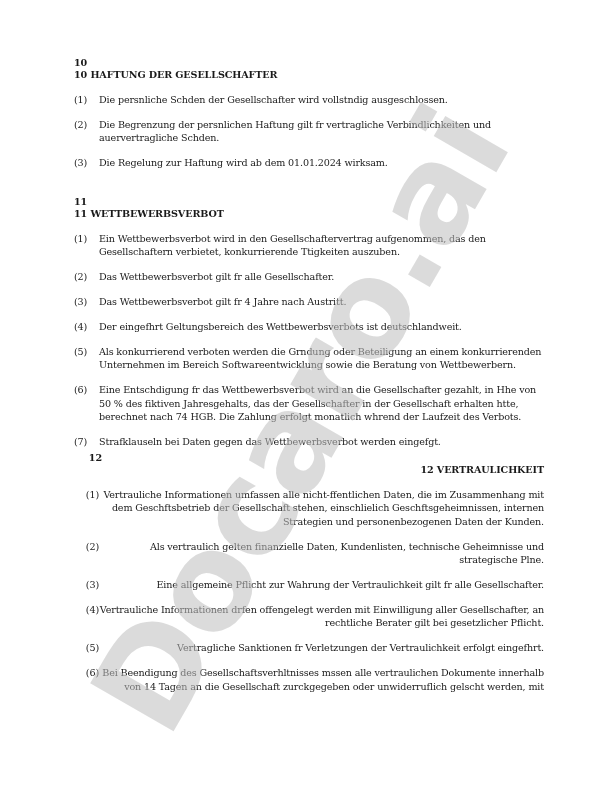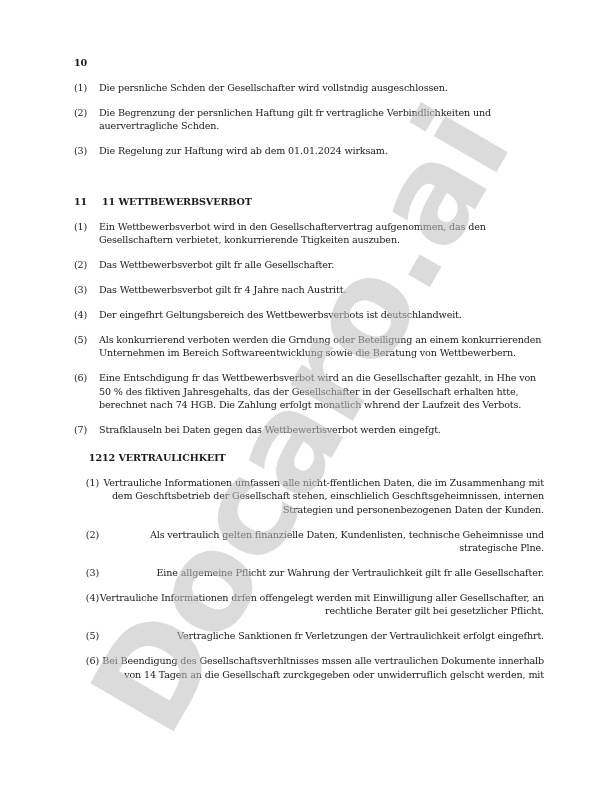--- a/index.html
+++ b/index.html
@@ -1,37 +1,38 @@
 <!DOCTYPE html>
 <html><head>
 <meta charset="utf-8">
 <style>
   html, body { margin: 0; padding: 0; background: #ffffff; }
   body { width: 612px; height: 792px; position: relative; overflow: hidden;
          font-family: "DejaVu Serif", "Liberation Serif", serif; color: #1a1a1a; }
   .page { position: absolute; left: 0; top: 0; width: 612px; height: 792px; }
   .section { position: absolute; left: 74px; width: 470px; }
-  .heading { display: flex; font-weight: bold; font-size: 9.6px; line-height: 12px; letter-spacing: -0.1px; }
+  .heading { display: flex; font-weight: bold; font-size: 9.6px; line-height: 12px; letter-spacing: -0.1px; flex-direction: column; }
   .heading .num { width: 28px; }
   .item { display: flex; font-size: 9.6px; line-height: 13.4px; margin-top: 11.5px; letter-spacing: -0.15px; }
   .item .marker { width: 25px; flex: none; }
   .item .text { flex: 1; }
   .heading + .item { margin-top: 12px; }
   .watermark { position: absolute; left: 300px; top: 420px; transform: translate(-50%, -50%) rotate(-60deg);
                font-family: "DejaVu Sans", sans-serif; font-weight: bold; font-size: 132px;
                color: rgba(190,190,190,0.55); white-space: nowrap; pointer-events: none; letter-spacing: -2px; }
 </style>
 </head>
 <body>
 
 <div class="page">
 
   <div class="section" style="top:57px;">
     <div class="heading">
       <span class="num">10</span>
+      <span>10 HAFTUNG DER GESELLSCHAFTER</span>
     </div>
     <div class="item">
         <span class="marker">(1)</span>
         <span class="text">Die persnliche Schden der Gesellschafter wird vollstndig ausgeschlossen.</span>
       </div>
     <div class="item">
         <span class="marker">(2)</span>
         <span class="text">Die Begrenzung der persnlichen Haftung gilt fr vertragliche Verbindlichkeiten und auervertragliche Schden.</span>
       </div>
     <div class="item">

